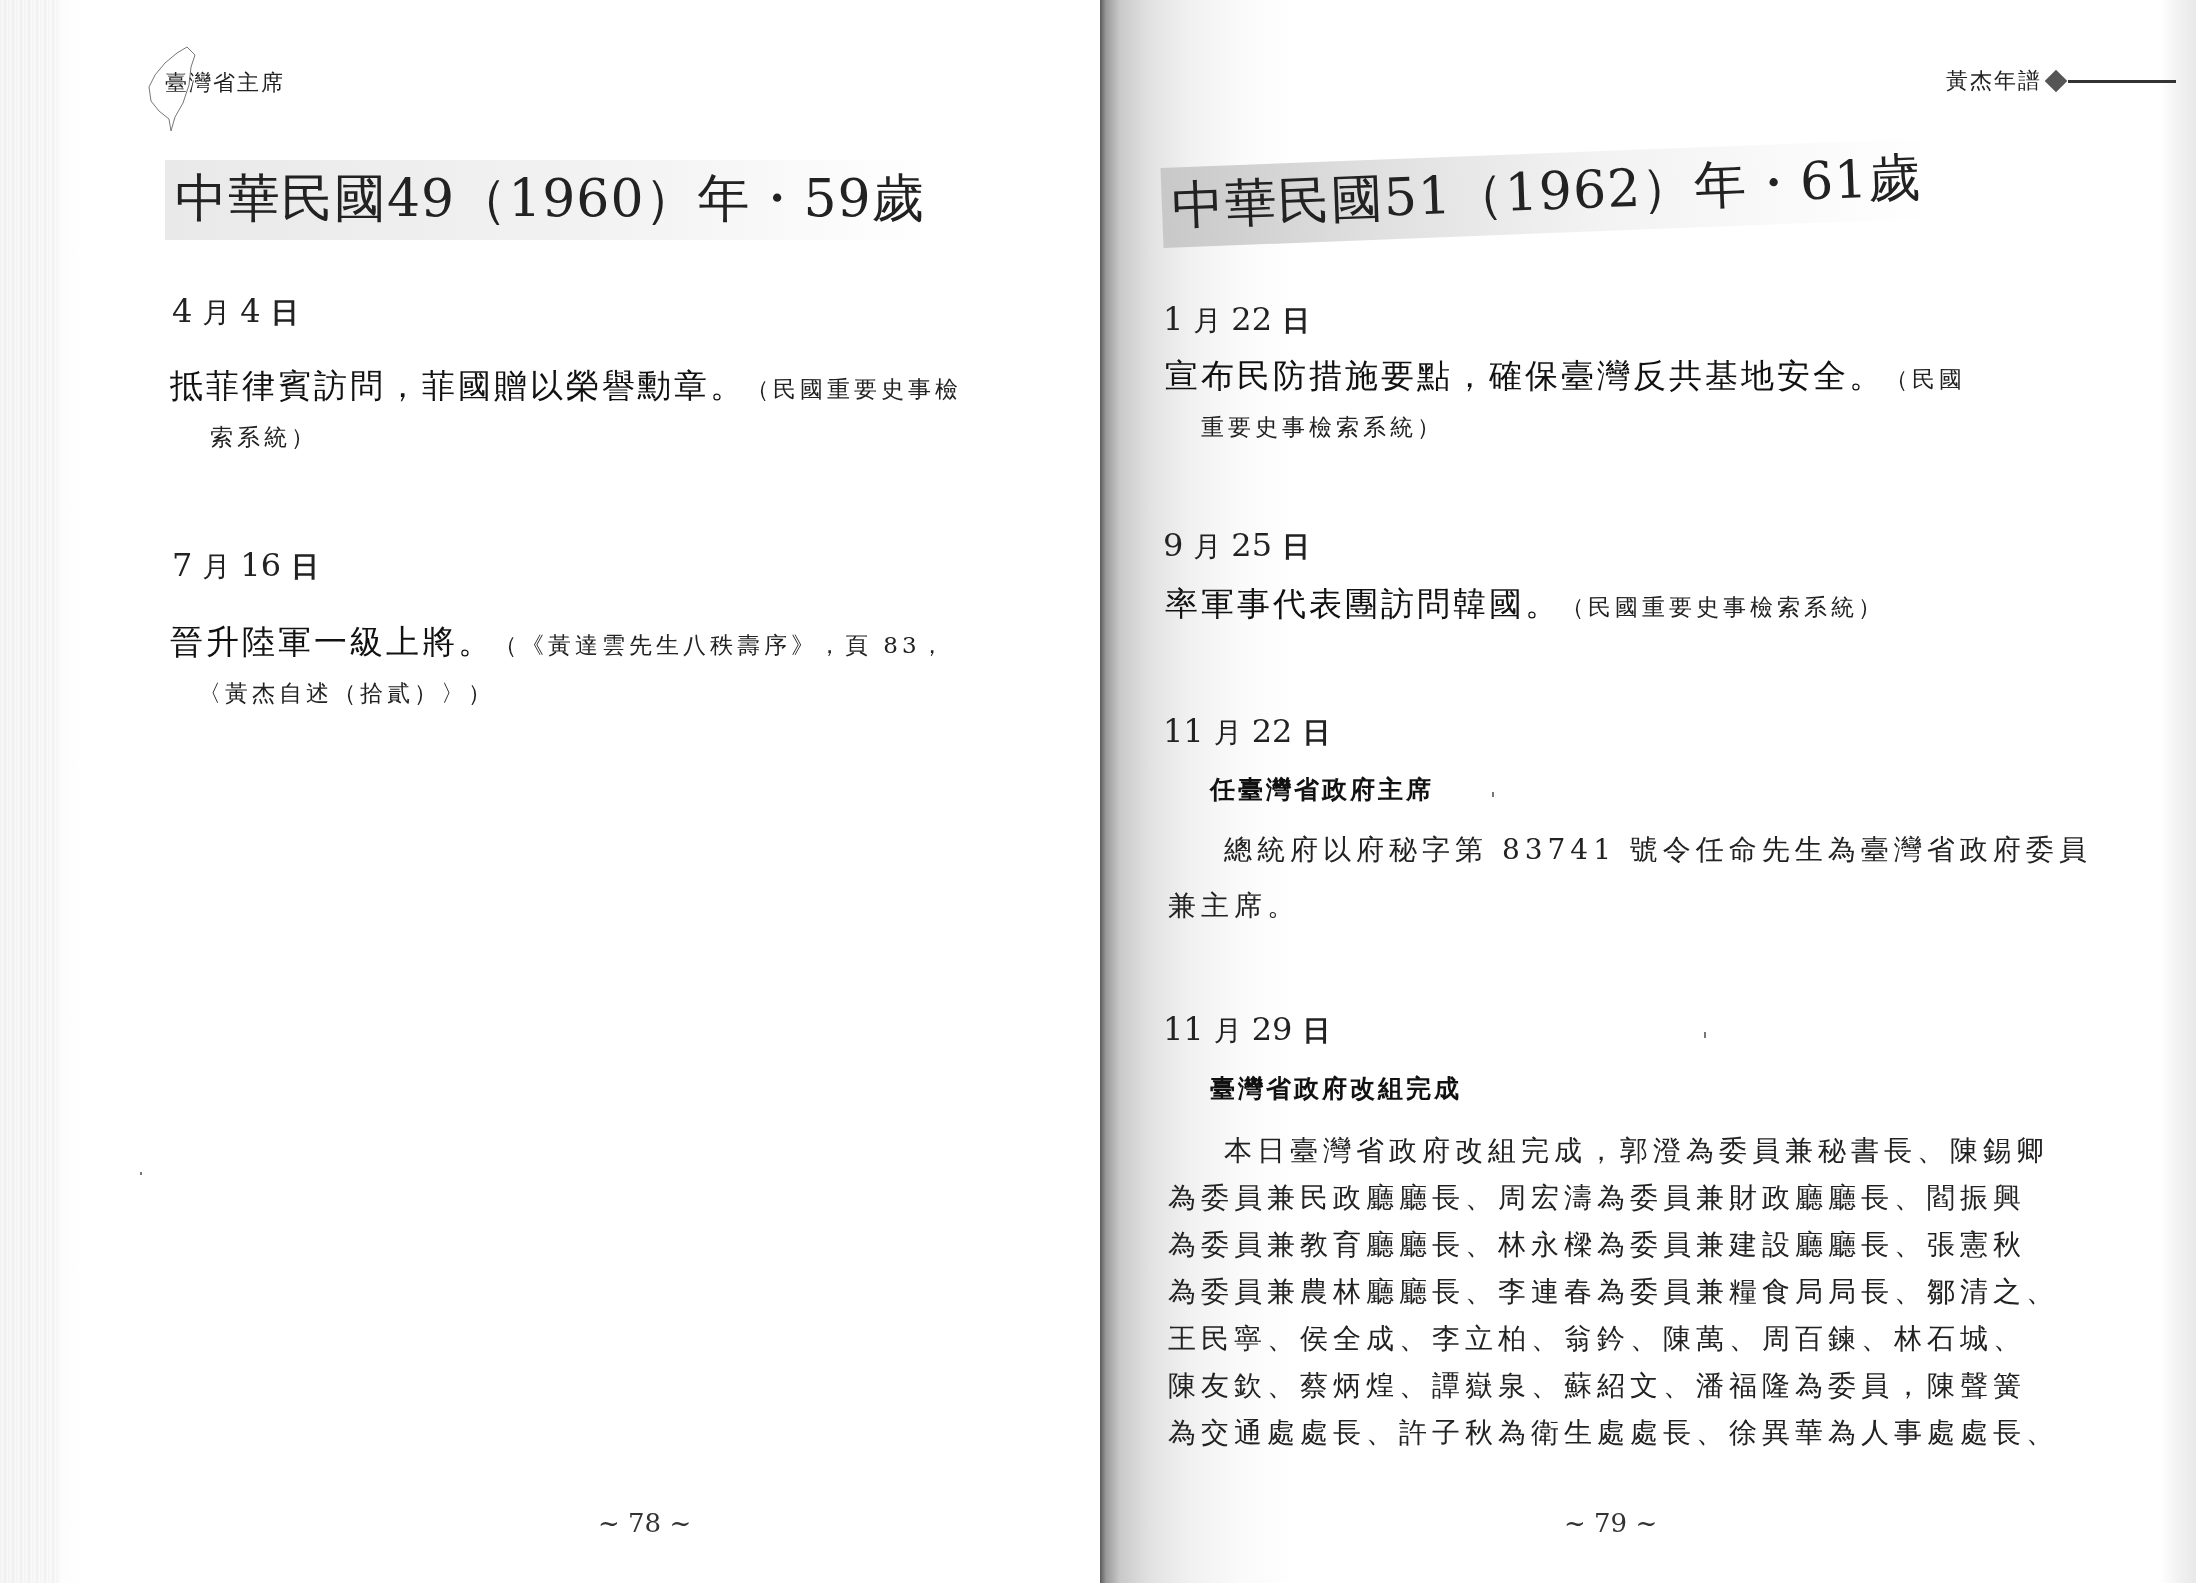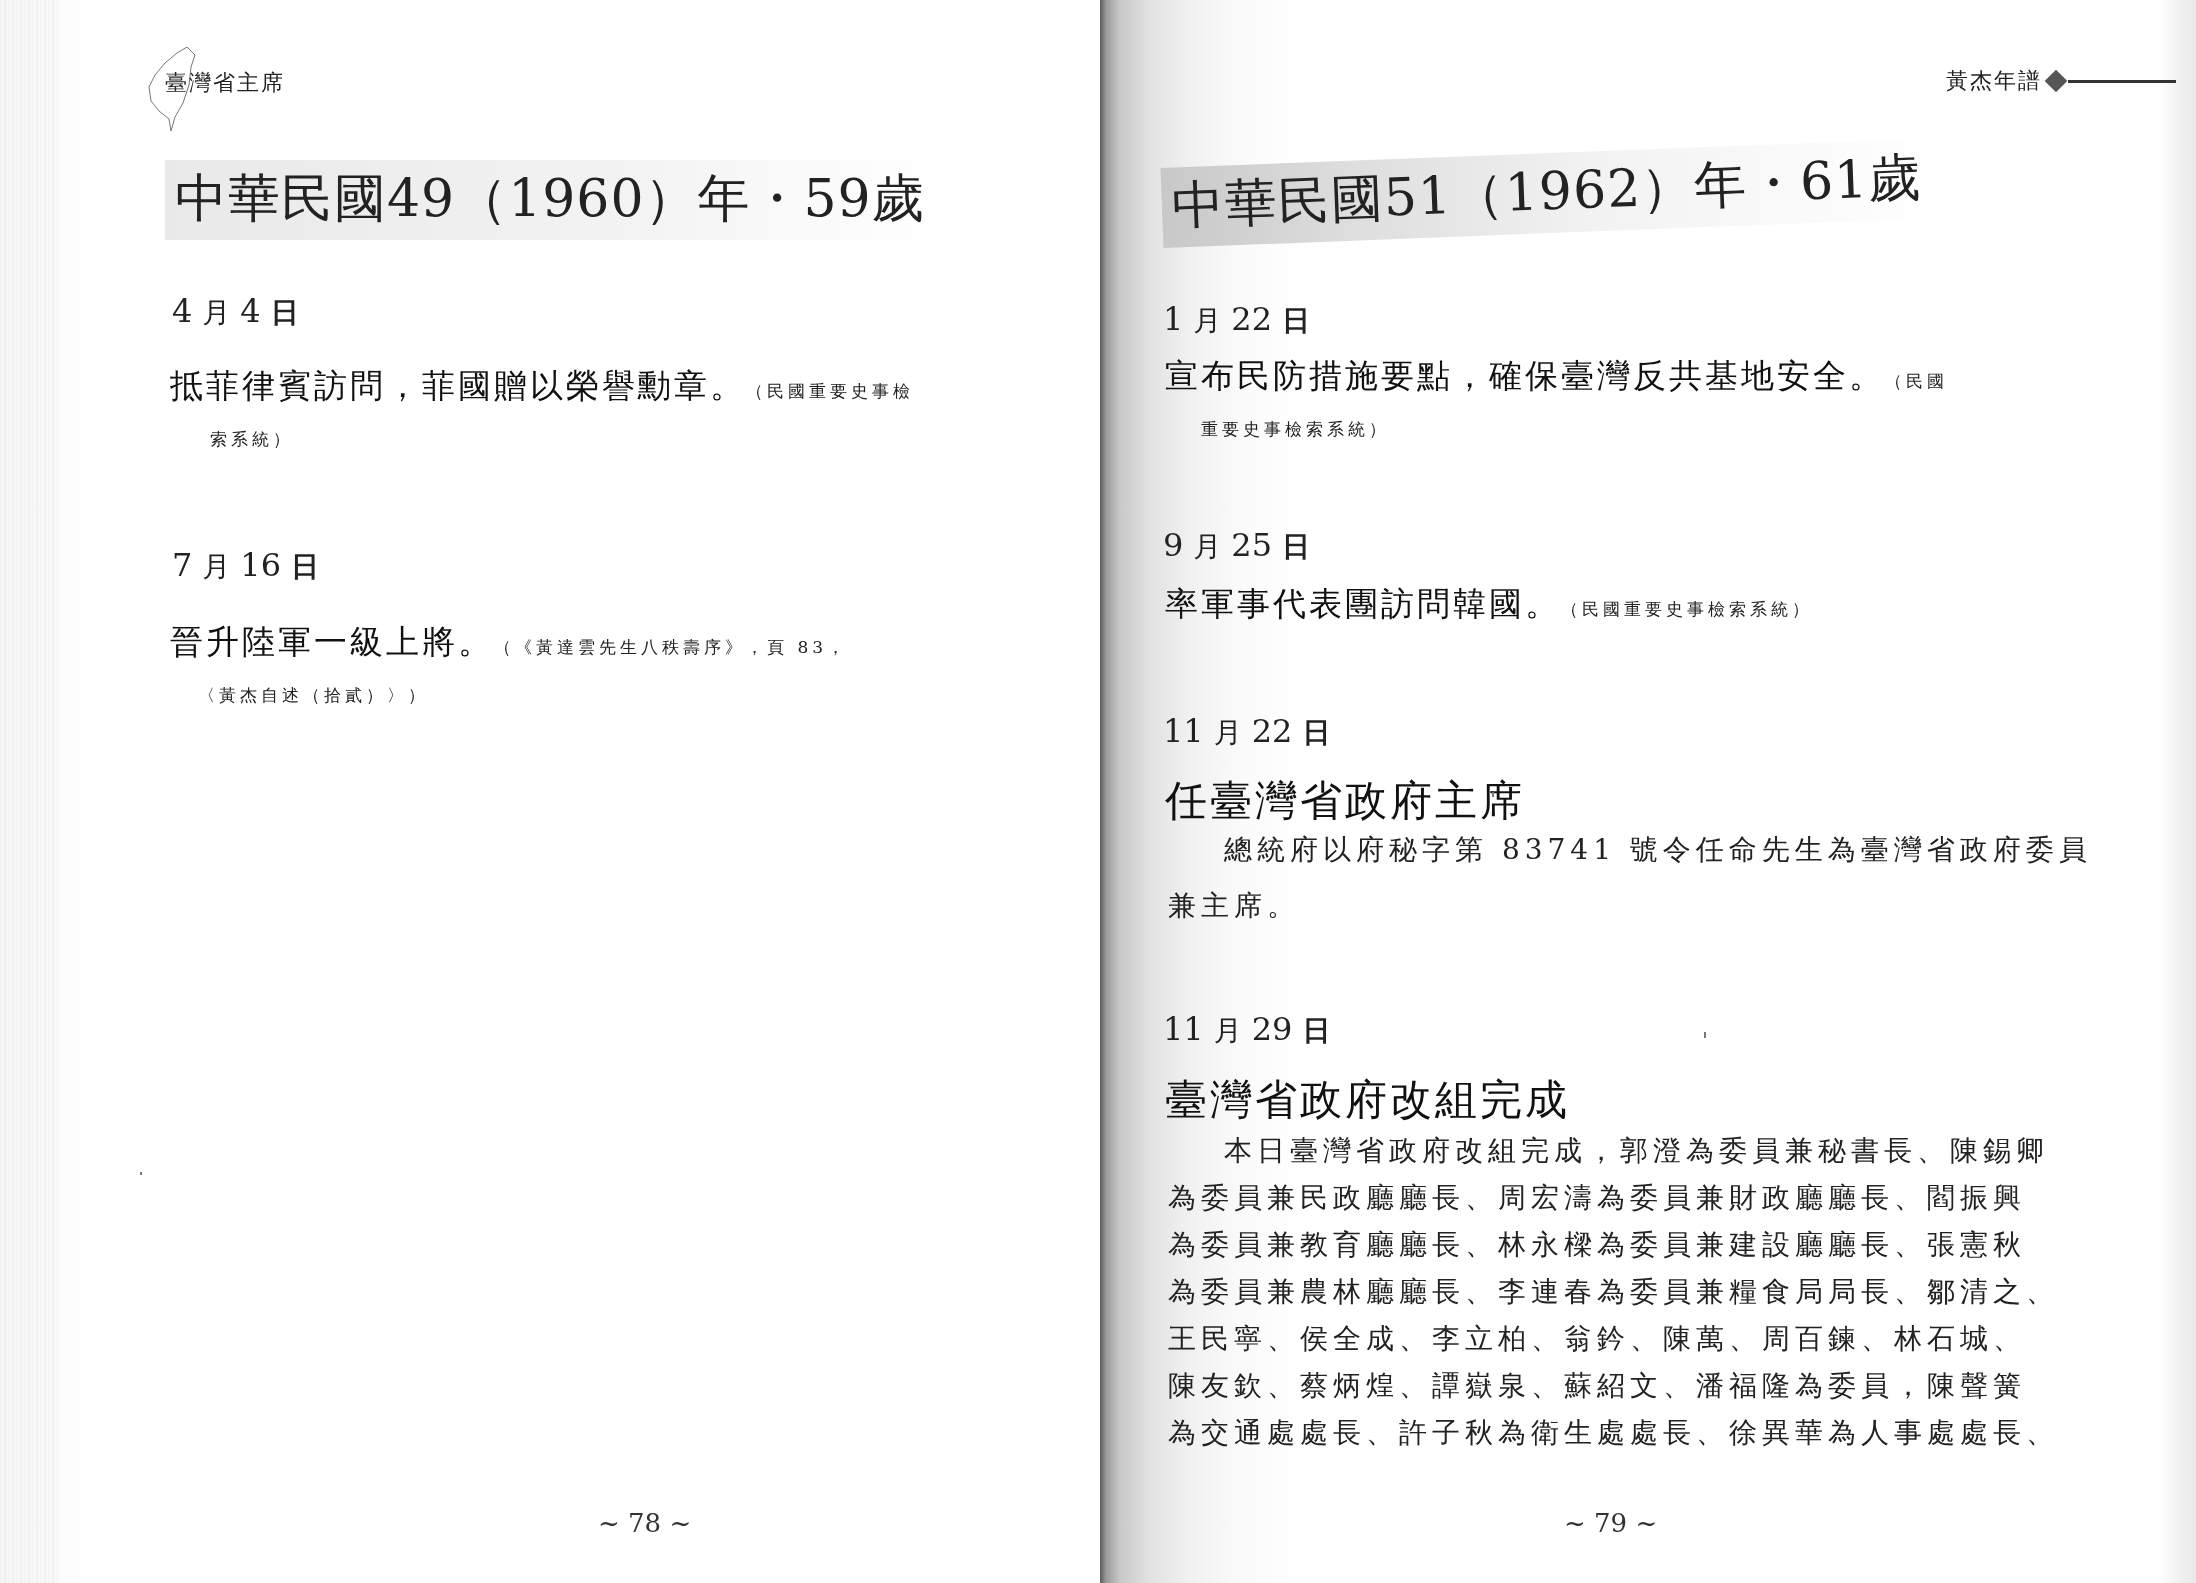--- a/index.html
+++ b/index.html
@@ -32,22 +32,22 @@
   .yh-left { left:165px; top:160px; background:linear-gradient(to right, #e9e9e9, #f3f3f3 60%, rgba(255,255,255,0)); }
   .yh-right { left:1162px; top:168px; transform:rotate(-2.2deg); transform-origin:left center;
     background:linear-gradient(to right, #c8c8c8, #dedede 25%, #f2f2f2 55%, rgba(255,255,255,0)); }
 
   .date { position:absolute; font-size:32px; color:#222; white-space:nowrap; }
   .date .d-day { font-weight:bold; font-family:"DejaVu Sans","Liberation Sans",sans-serif; font-size:28px; margin-left:10px; }
   .date .d-month { font-family:"DejaVu Sans","Liberation Sans",sans-serif; font-size:28px; margin:0 10px; }
 
   .entry { position:absolute; font-size:33px; line-height:48px; color:#111; }
   .entry .main { font-weight:normal; letter-spacing:3px; }
-  .entry .src { font-weight:normal; font-size:17px; letter-spacing:4px; color:#222; }
-  .subhead { position:absolute; font-size:42px; font-weight:normal; letter-spacing:3px; color:#111; white-space:nowrap; }
+  .entry .src { font-weight:normal; font-size:23px; letter-spacing:4px; color:#222; }
+  .subhead { position:absolute; font-size:25px; font-weight:bold; letter-spacing:3px; color:#111; white-space:nowrap;margin-left:45px; }
   .para { position:absolute; font-size:28px; line-height:48px; letter-spacing:5px; color:#222; text-align:justify; }
 
   .page-num { position:absolute; font-size:26px; color:#333; top:1508px; }
   .pn-left { left:598px; }
   .pn-right { left:1564px; }
   .speck { position:absolute; background:#777; }
 </style>
 </head>
 <body>
 

